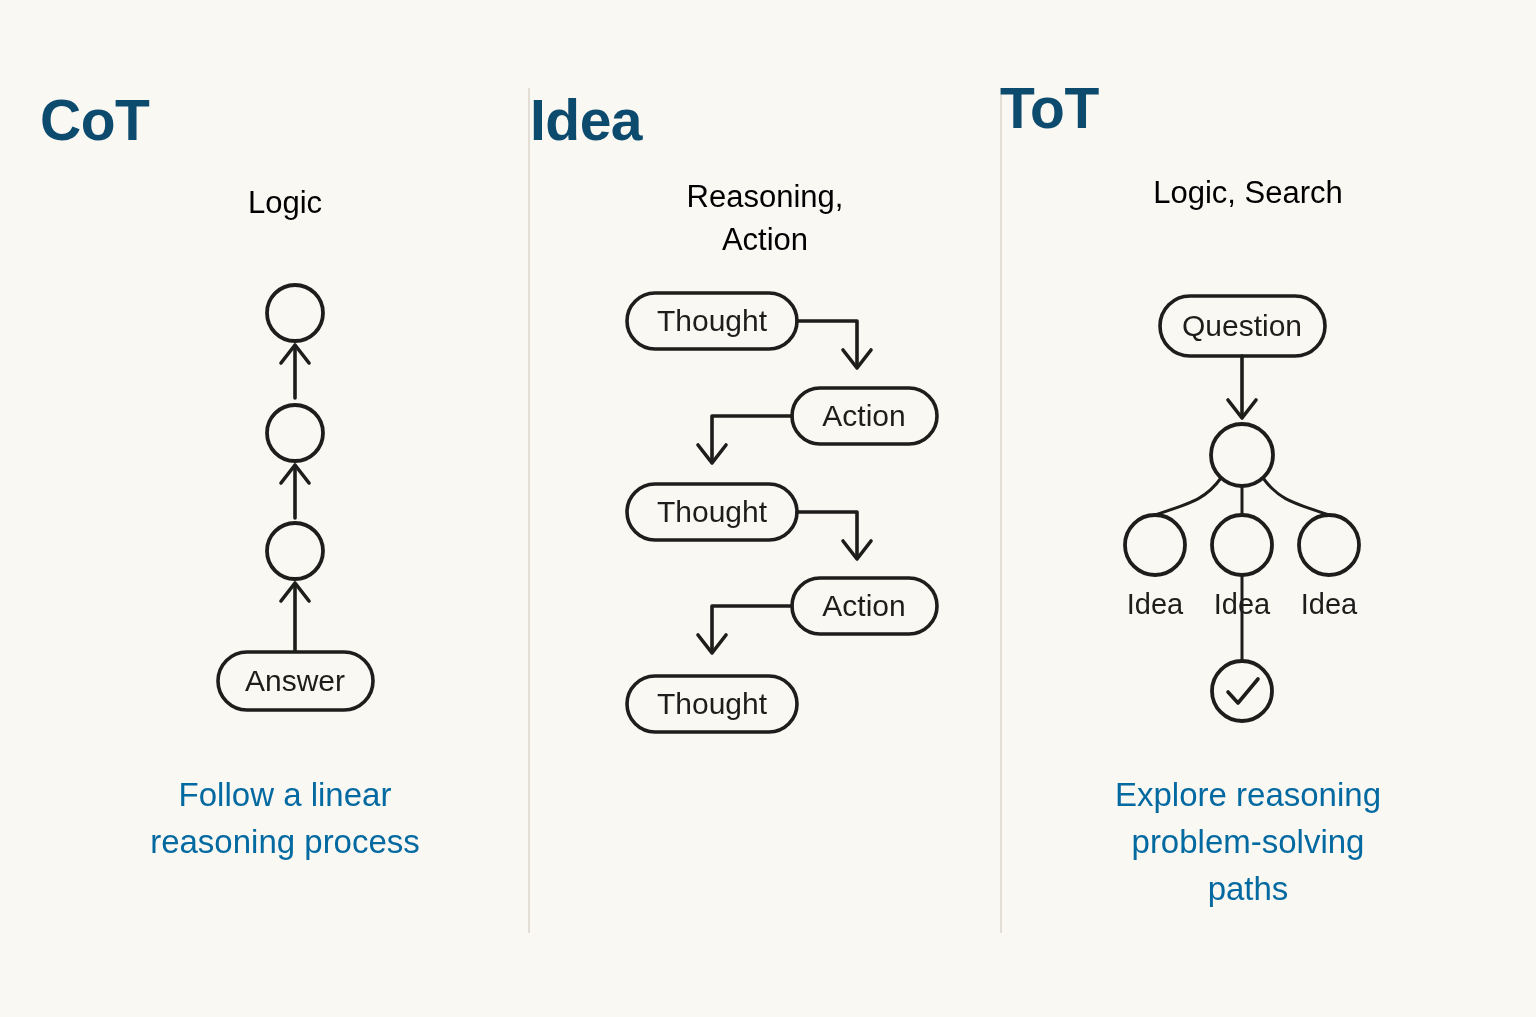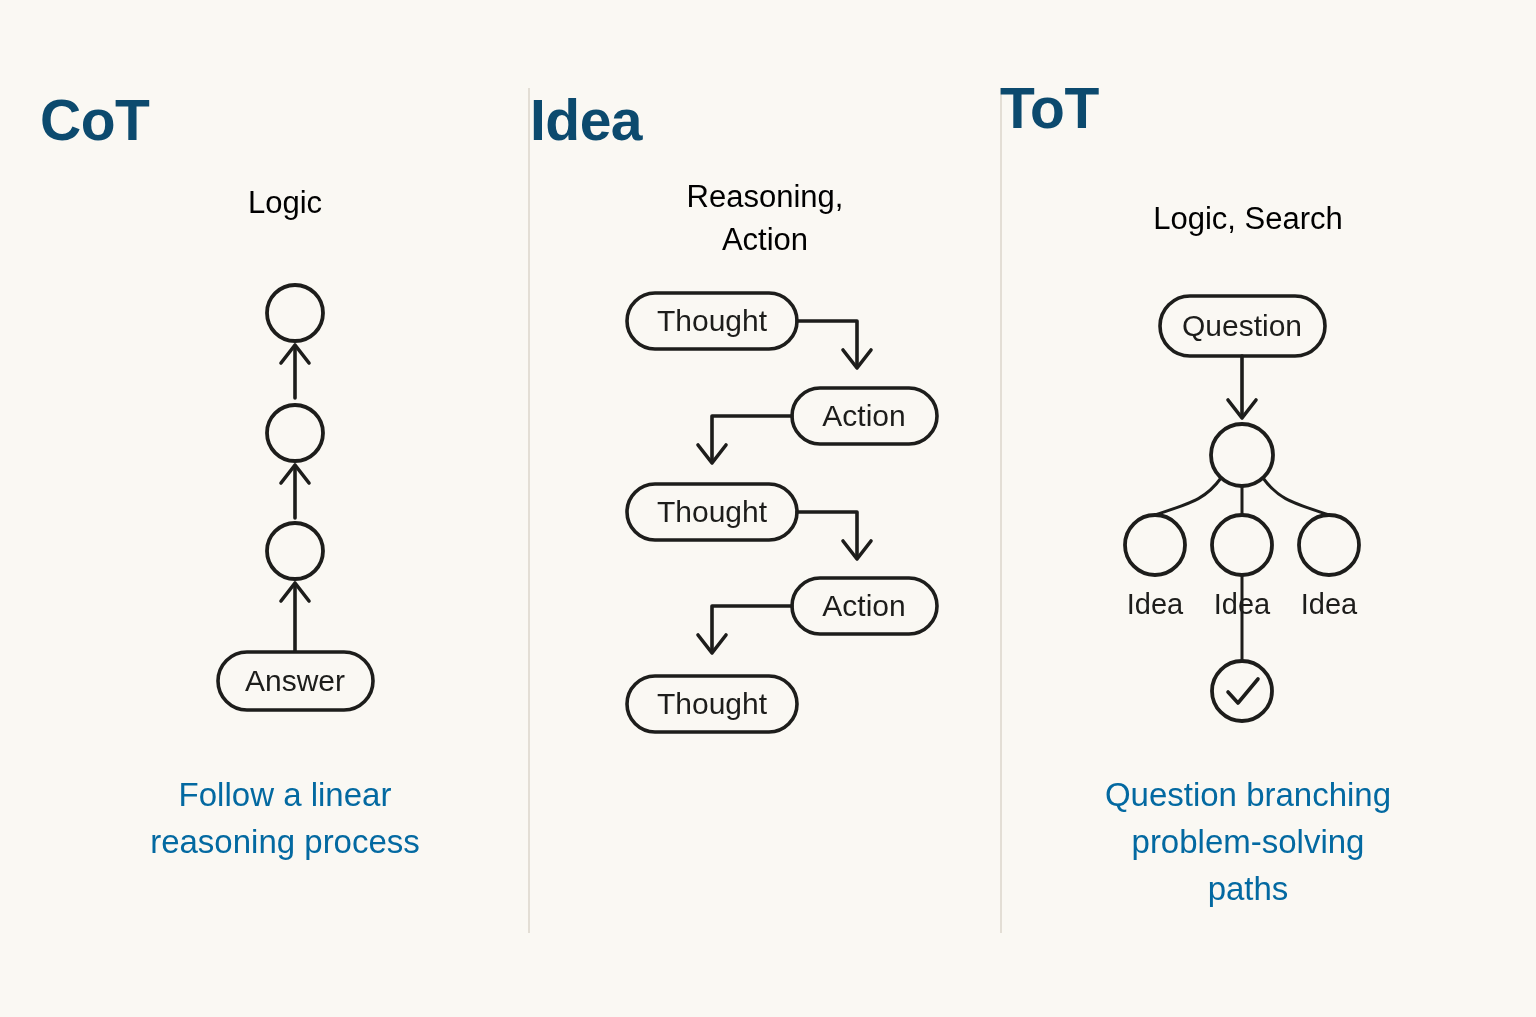--- a/index.html
+++ b/index.html
@@ -58,21 +58,21 @@
     left: 0;
     right: 0;
     text-align: center;
     font-size: 31px;
     line-height: 1.38;
     color: #000000;
     white-space: pre-line;
   }
   #sub-cot   { top: 182px; }
   #sub-react { top: 176px; }
-  #sub-tot   { top: 198px; }
+  #sub-tot   { top: 172px; }
 
   .col-caption {
     position: absolute;
     left: 0;
     right: 0;
     text-align: center;
     font-size: 33px;
     line-height: 1.42;
     color: #0369a1;
     white-space: pre-line;
@@ -236,18 +236,18 @@
       <text class="tree-label" x="155" y="614" text-anchor="middle">Idea</text>
       <text class="tree-label" x="242" y="614" text-anchor="middle">Idea</text>
       <text class="tree-label" x="329" y="614" text-anchor="middle">Idea</text>
 
       <path class="stroke-thin" d="M242 575 L242 661"></path>
 
       <circle class="circ" cx="242" cy="691" r="30"></circle>
       <path class="stroke" d="M228 692 L238 703 L258 679"></path>
     </svg>
 
-    <div class="col-caption" id="cap-tot">Question branching
+    <div class="col-caption" id="cap-tot">Explore reasoning
 problem-solving
 paths</div>
   </div>
 
 </div>
 
 </body></html>

